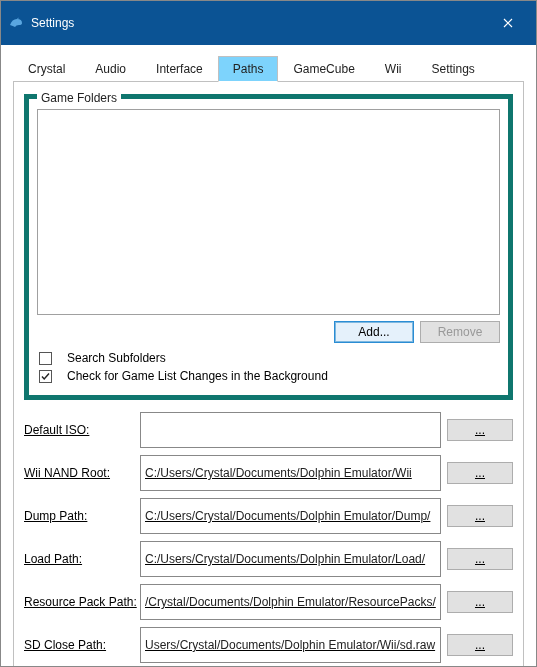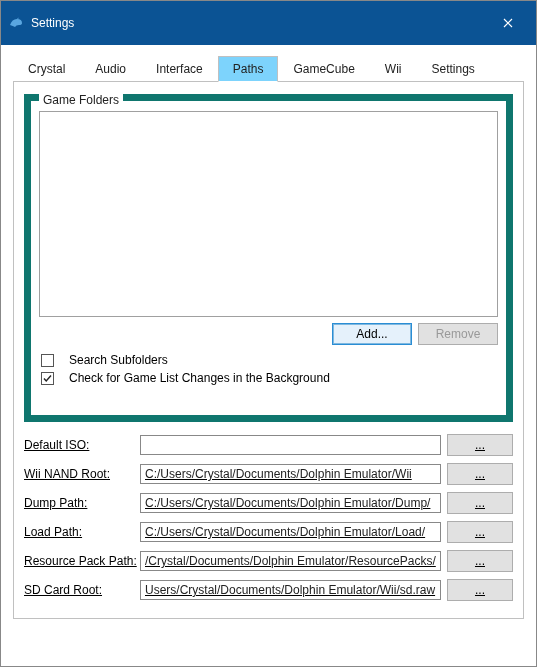--- a/index.html
+++ b/index.html
@@ -63,22 +63,22 @@
       border-color: #c0c0c0;
       background: #7dd3fc;
       border-bottom: 1px solid #fff;
     }
     .tab-panel {
       border: 1px solid #c0c0c0;
       border-top: none;
       padding: 12px 10px 10px 10px;
     }
     .group {
-      border: 7px solid #0f766e;
-      padding: 10px 8px 26px 8px;
+      border: 5px solid #0f766e;
+      padding: 10px 8px 8px 8px;
       position: relative;
       margin-bottom: 12px;
     }
     .group .legend {
       position: absolute;
       top: -8px;
       left: 8px;
       background: #fff;
       padding: 0 4px;
       font-size: 12px;
@@ -141,21 +141,21 @@
       gap: 6px;
       margin: 7px 0;
       text-decoration: underline;
     }
     .pathrow .label {
       width: 110px;
       white-space: nowrap;
     }
     .pathrow input.text {
       flex: 1;
-      height: 20px;
+      height: 36px;
       border: 1px solid #888;
       padding: 0 4px;
       font-size: 12px;
       font-family: inherit;
       color: #222;
       background: #fff;
     }
     .pathrow .browse {
       width: 66px;
       height: 22px;
@@ -247,20 +247,20 @@
       <button class="browse">...</button>
     </div>
 
     <div class="pathrow">
       <span class="label">Resource Pack Path:</span>
       <input class="text" type="text" value="/Crystal/Documents/Dolphin Emulator/ResourcePacks/" style="">
       <button class="browse">...</button>
     </div>
 
     <div class="pathrow">
-      <span class="label">SD Card Root:</span>
+      <span class="label">SD Close Path:</span>
       <input class="text" type="text" value="Users/Crystal/Documents/Dolphin Emulator/Wii/sd.raw" style="">
       <button class="browse">...</button>
     </div>
 
   </div>
 
 </div>
 
 </body></html>

